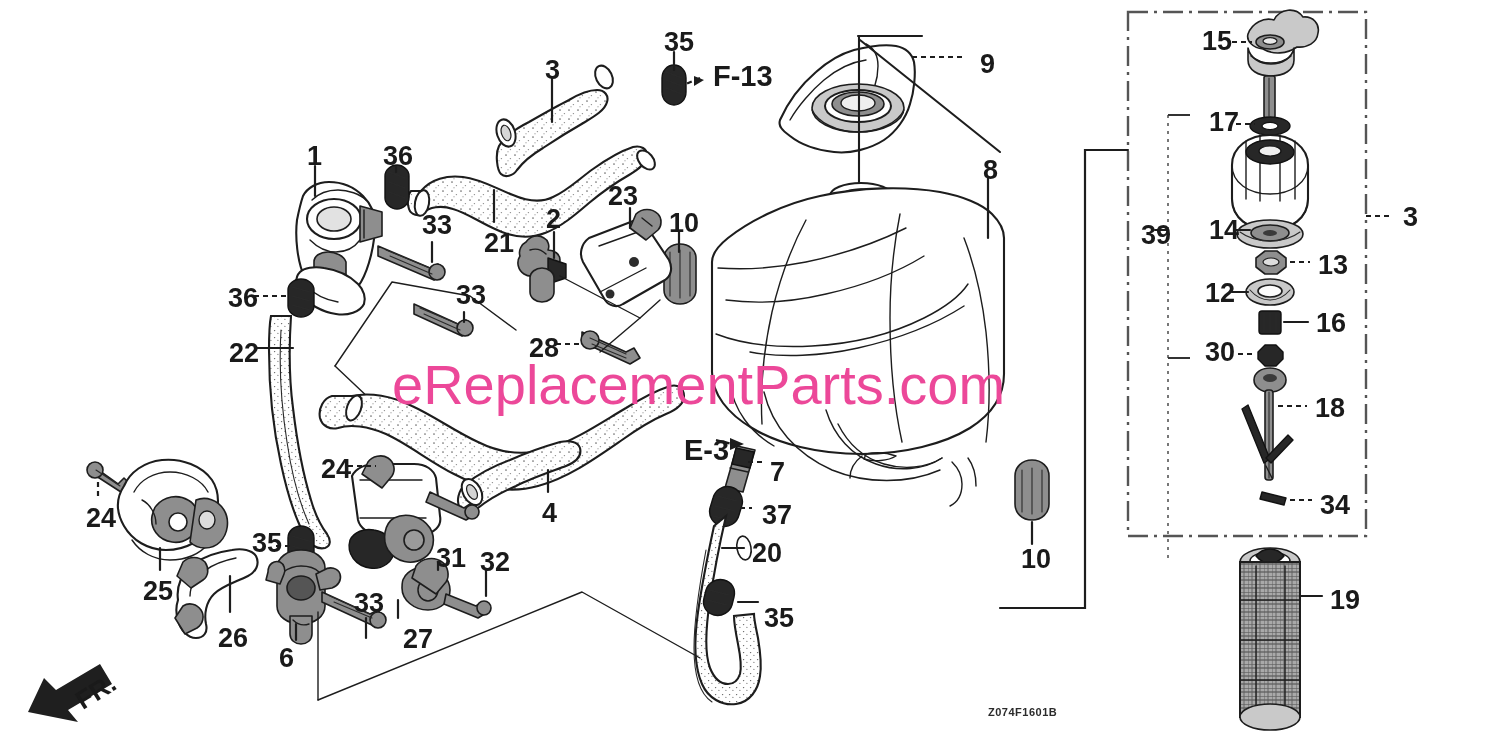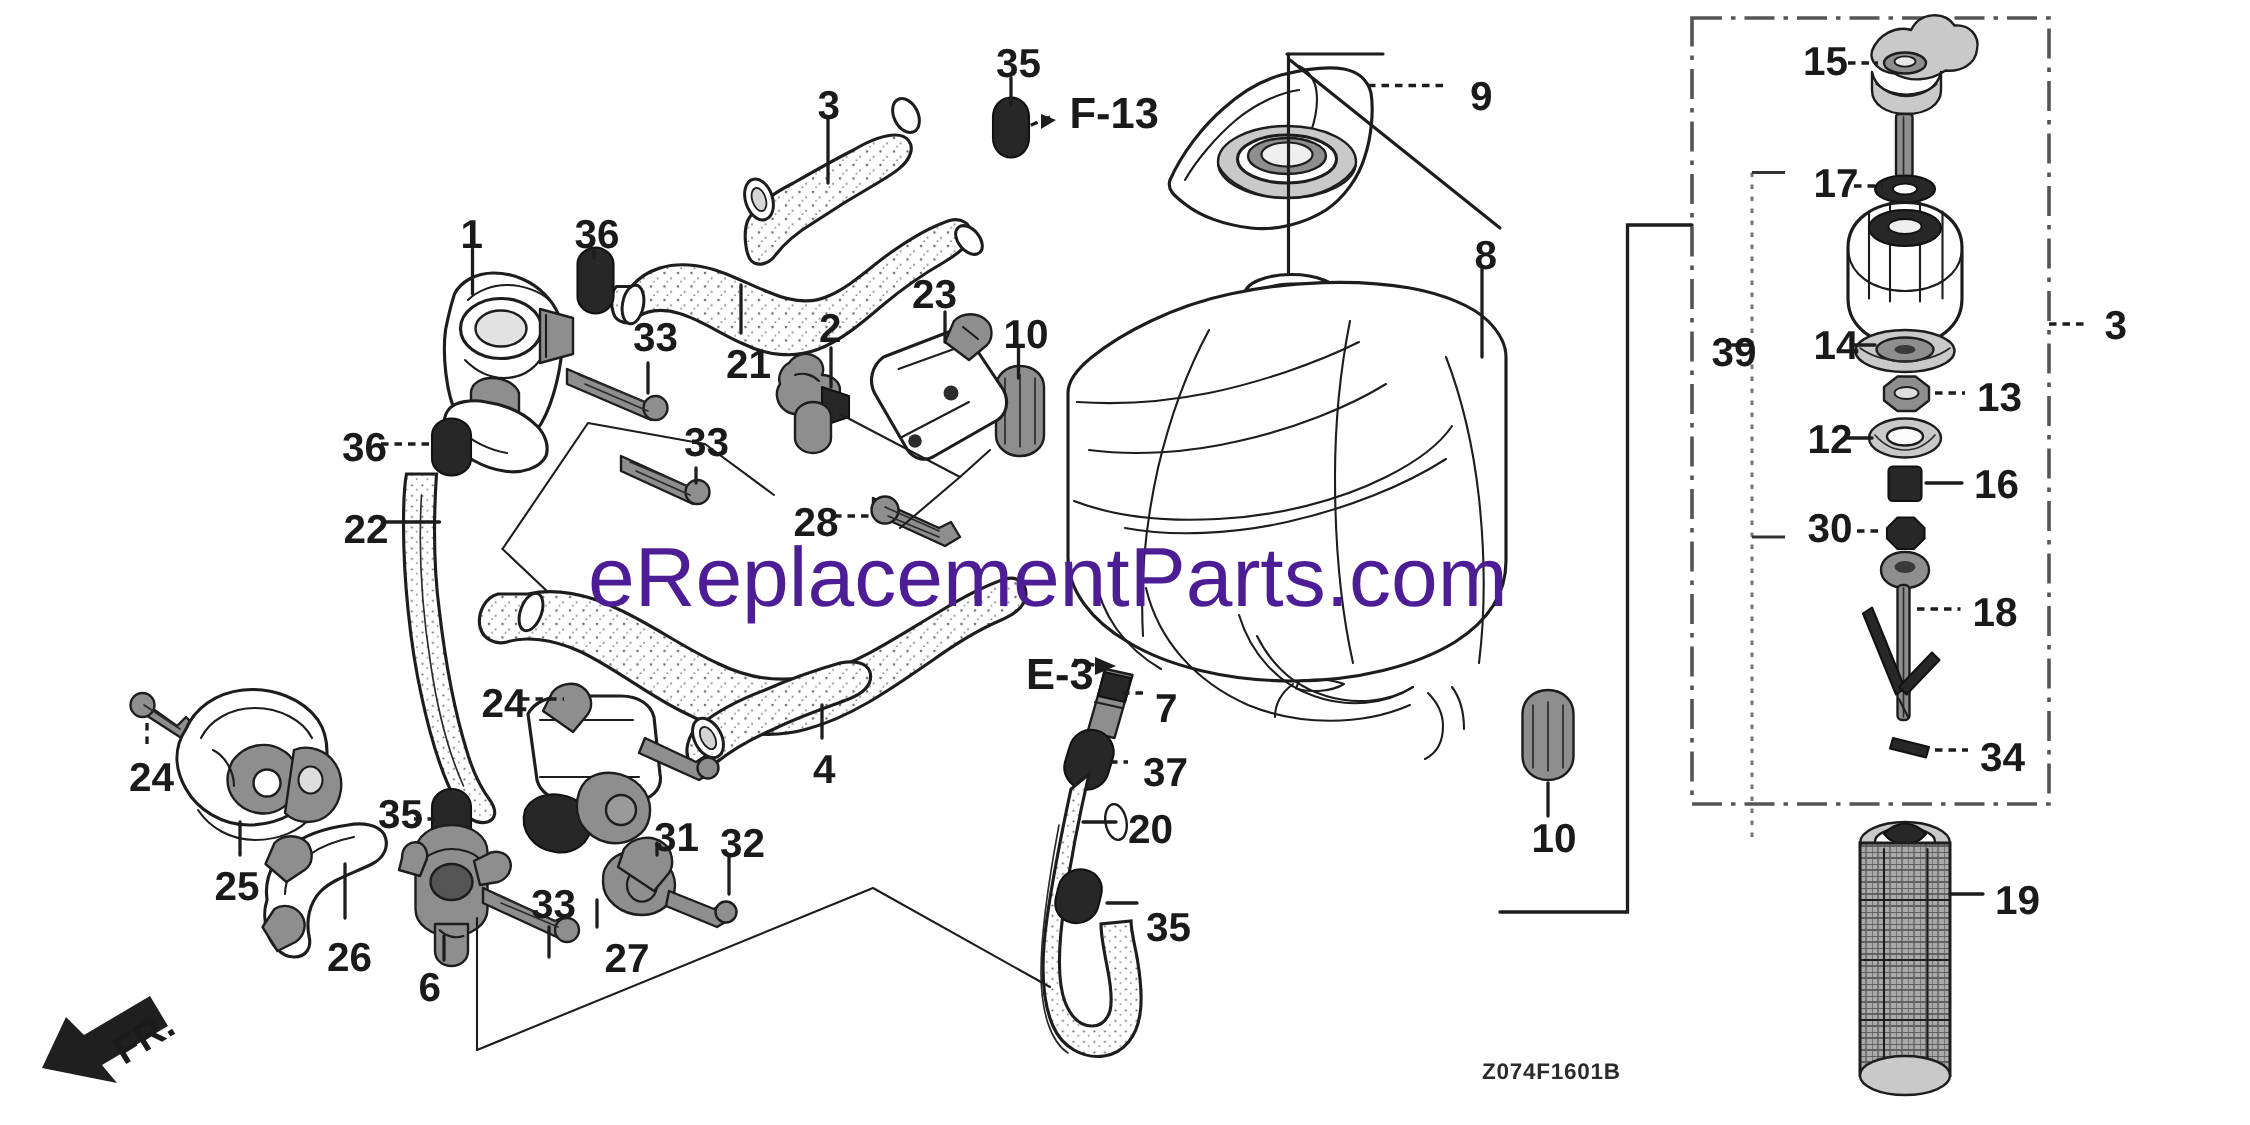--- a/index.html
+++ b/index.html
@@ -18,40 +18,40 @@
     font-weight:bold;
     color:#1a1a1a;
     white-space:nowrap;
     letter-spacing:0px;
     line-height:1;
   }
   .num{font-size:27px;}
   .ref{font-size:29px;}
   .code{
     position:absolute;
-    font-size:15px;
+    font-size:11px;
     font-weight:bold;
     color:#2b2b2b;
     letter-spacing:0.5px;
     font-family:"Liberation Sans",sans-serif;
   }
   .frlbl{
     position:absolute;
     font-size:26px;
     font-weight:bold;
     color:#1a1a1a;
     transform:rotate(-32deg);
     transform-origin:left top;
   }
   .wm{
     position:absolute;
     left:392px;top:352px;
     font-size:56px;
     font-weight:normal;
-    color:#4c1d95;
+    color:#ec4899;
     letter-spacing:0px;
     font-family:"Liberation Sans",sans-serif;
     user-select:none;
   }
 </style>
 </head>
 <body>
 
 <div id="sheet">
 

